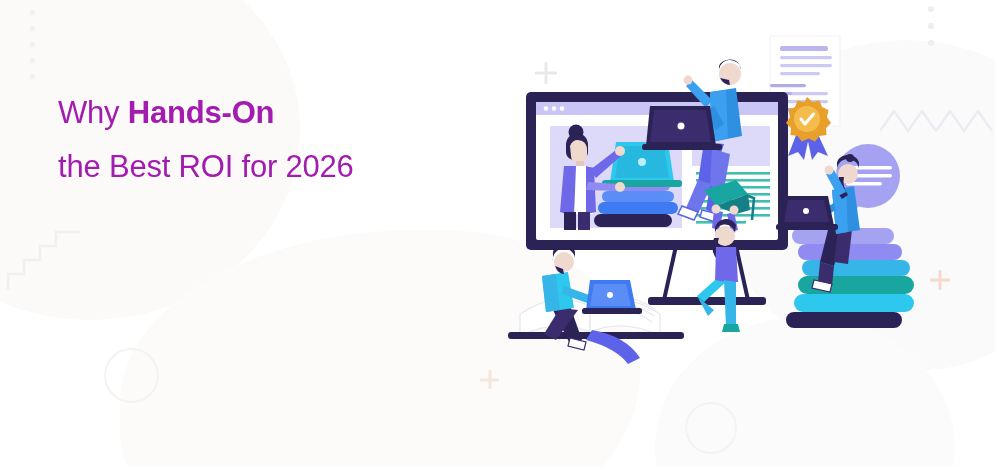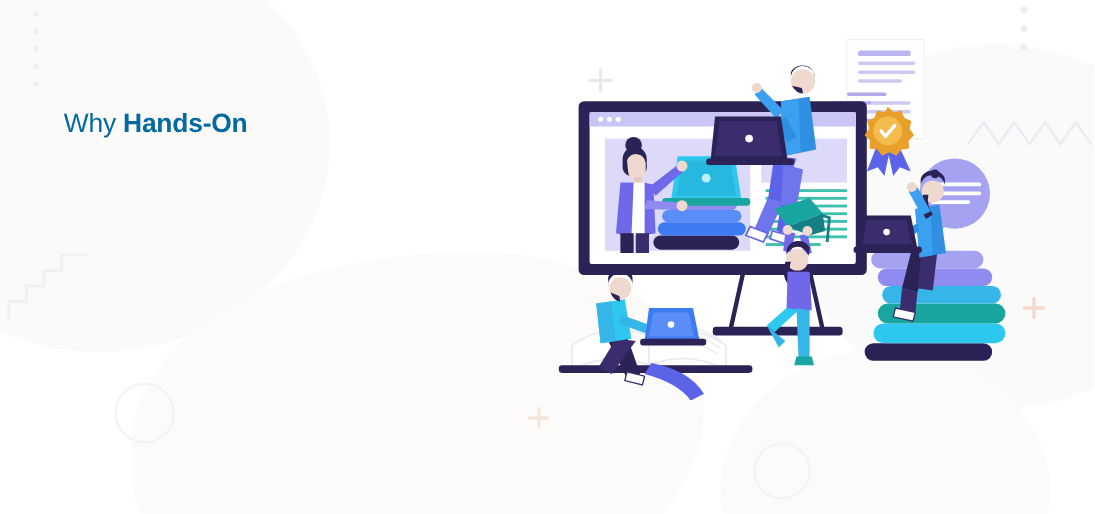--- a/index.html
+++ b/index.html
@@ -45,24 +45,24 @@
   .plus-gray   { left:535px; top:62px;  width:22px; height:22px; color:#e9e9ea; }
   .plus-peach1 { left:480px; top:370px; width:19px; height:19px; color:#f6e6da; }
   .plus-peach2 { left:930px; top:270px; width:20px; height:20px; color:#f5d9cb; }
 
   .zigzag { position:absolute; left:880px; top:105px; width:120px; height:36px; }
 
   
   .headline {
     position:absolute; left:58px; top:86px;
     width:420px;
-    font-size:24px;
+    font-size:31px;
     line-height:54px;
     letter-spacing:-0.2px;
-    color:#0369a1;
+    color:#a21caf;
     font-weight:400;
   }
   .headline b { font-weight:700; }
   .hl-line { white-space:pre; display:block; }
 
   
   #illustration { position:absolute; left:498px; top:14px; width:420px; height:350px; }
 </style>
 </head>
 <body>
@@ -97,20 +97,21 @@
   <div class="plus plus-gray"></div>
   <div class="plus plus-peach1"></div>
   <div class="plus plus-peach2"></div>
 
   <svg class="zigzag" viewBox="0 0 120 36">
     <polyline points="0,26 14,6 28,26 42,6 56,26 70,6 84,26 98,6 112,26" fill="none" stroke="#edecf3" stroke-width="2.5" stroke-linejoin="round"></polyline>
   </svg>
 
   <h1 class="headline">
     <span class="hl-line"><span>Why </span><b>Hands-On</b></span>
+    <span class="hl-line">the Best ROI for 2026</span>
   </h1>
 
   <svg id="illustration" viewBox="0 0 420 350">
 
     <g>
       <path d="M272 22 L342 22 L342 112 L290 112 L272 96 Z" fill="#ffffff" stroke="#f0f0f4" stroke-width="1"></path>
       <rect x="282" y="32" width="48" height="5" rx="2" fill="#b9b5ef"></rect>
       <rect x="282" y="42" width="52" height="3.2" rx="1.6" fill="#ccc9f2"></rect>
       <rect x="282" y="50" width="52" height="3.2" rx="1.6" fill="#ccc9f2"></rect>
       <rect x="282" y="58" width="40" height="3.2" rx="1.6" fill="#ccc9f2"></rect>

